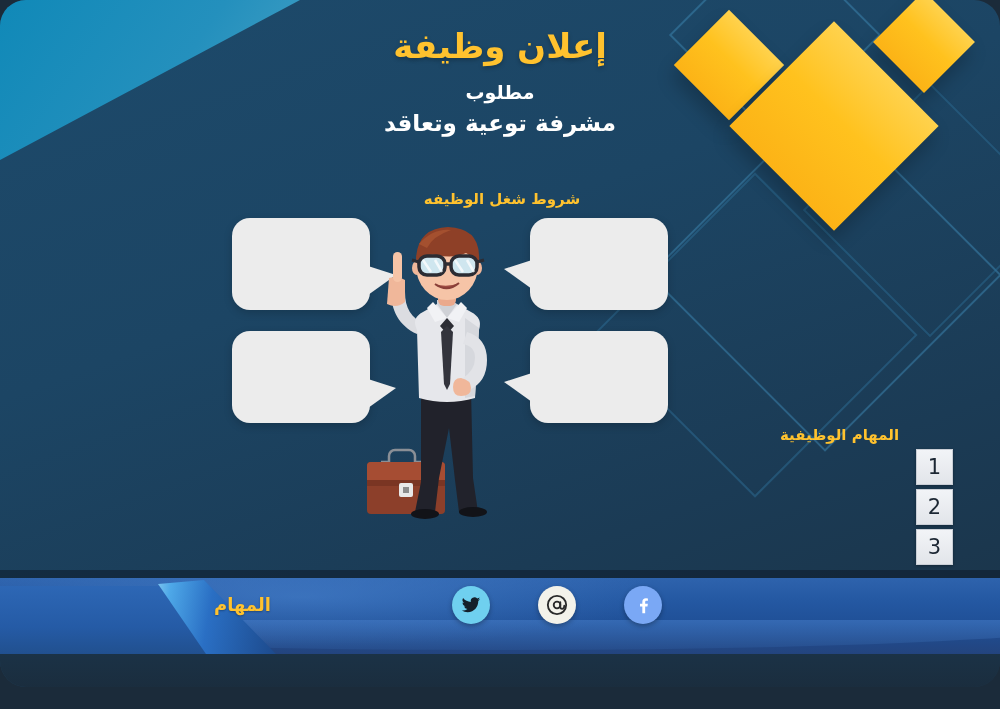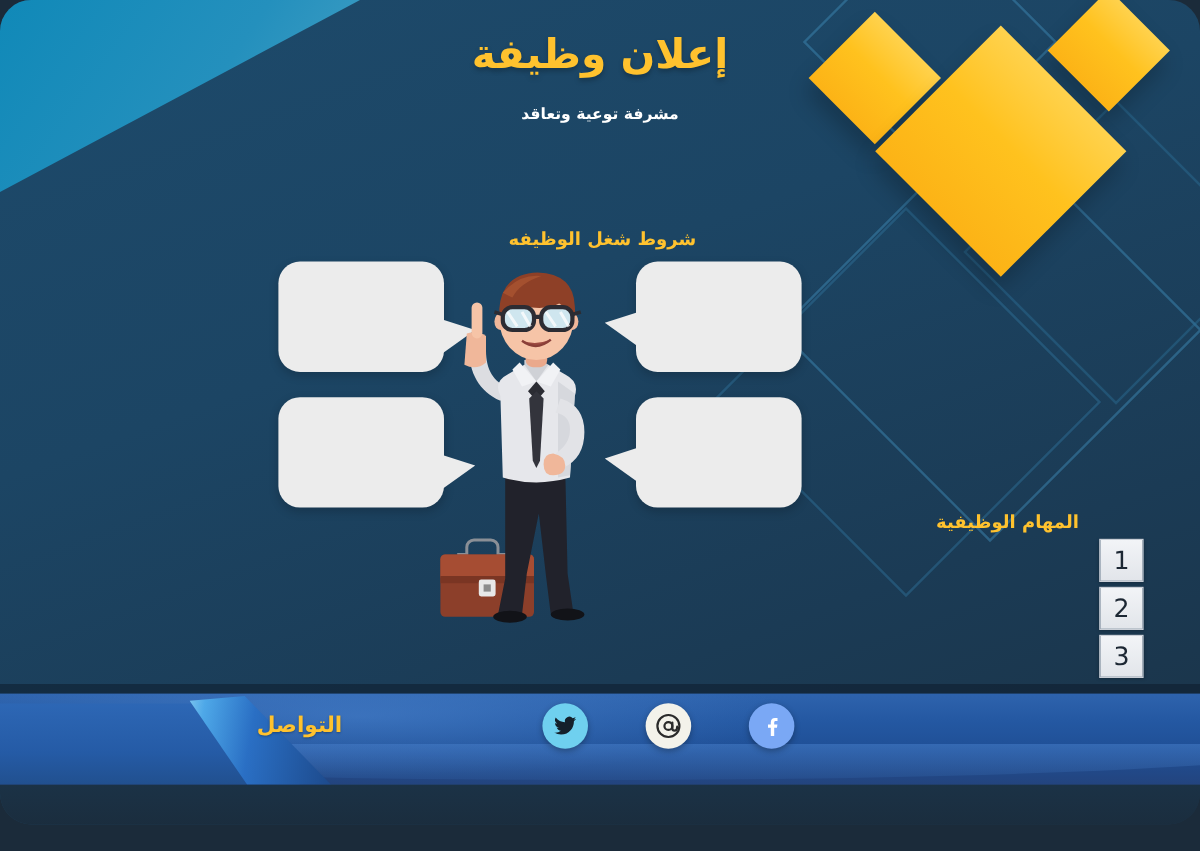--- a/index.html
+++ b/index.html
@@ -42,21 +42,21 @@
   .dia.d3 { left:760px; top:52px;  width:148px; height:148px; }
 
   
   .title-block { position:absolute; left:0; right:0; top:26px; text-align:center; }
   .main-title {
     color:#ffc22e; font-size:34px; font-weight:bold; letter-spacing:.5px;
     direction:rtl; line-height:1.2;
     text-shadow:0 2px 4px rgba(0,0,0,.25);
   }
   .sub-1 { margin-top:14px; color:#ffffff; font-size:19px; font-weight:bold; direction:rtl; }
-  .sub-2 { margin-top:21px; color:#ffffff; font-size:13px; font-weight:bold; direction:rtl; }
+  .sub-2 { margin-top:7px; color:#ffffff; font-size:23px; font-weight:bold; direction:rtl; }
 
   .section-label {
     position:absolute; color:#ffc22e; font-weight:bold; direction:rtl;
     font-size:15px; white-space:nowrap;
   }
   .label-conditions { left:4px; right:0; top:190px; text-align:center; }
   .label-duties     { left:780px; top:426px; }
 
   
   .bubble {
@@ -163,20 +163,21 @@
     <div class="wire w3"></div>
     <div class="wire w4"></div>
     <div class="wire w1"></div>
     <div class="dia d1"></div>
     <div class="dia d2"></div>
     <div class="dia d3"></div>
   </div>
 
   <div class="title-block">
     <div class="main-title">إعلان وظيفة</div>
+    <div class="sub-1">مطلوب</div>
     <div class="sub-2">مشرفة توعية وتعاقد</div>
   </div>
 
   <div class="section-label label-conditions">شروط شغل الوظيفه</div>
   <div class="section-label label-duties">المهام الوظيفية</div>
 
   <div class="bubble left b-tl"></div>
   <div class="bubble left b-bl"></div>
   <div class="bubble right b-tr"></div>
   <div class="bubble right b-br"></div>
@@ -249,21 +250,21 @@
 
   <div class="footer-dark-edge"></div>
   <div class="footer-band">
     <div class="sheen"></div>
   </div>
   <div class="ribbon-bottom-wave"></div>
   <div class="ribbon-fold"></div>
   <div class="ribbon-curve"></div>
   <div class="bottom-strip"></div>
 
-  <div class="contact-label">التواصل</div>
+  <div class="contact-label">المهام</div>
 
   <div class="social-row">
     <div class="social tw">
       <svg width="20" height="20" viewBox="0 0 24 24">
         <path fill="#14202b" d="M23 4.8a8.8 8.8 0 0 1-2.6.8 4.5 4.5 0 0 0 2-2.5 9 9 0 0 1-2.9 1.1 4.5 4.5 0 0 0-7.7 4.1A12.8 12.8 0 0 1 2.5 3.6a4.5 4.5 0 0 0 1.4 6 4.4 4.4 0 0 1-2-.6 4.5 4.5 0 0 0 3.6 4.5 4.5 4.5 0 0 1-2 .1 4.5 4.5 0 0 0 4.2 3.1A9 9 0 0 1 1 18.6a12.7 12.7 0 0 0 6.9 2c8.3 0 12.8-6.9 12.8-12.8v-.6A9 9 0 0 0 23 4.8z"></path>
       </svg>
     </div>
     <div class="social em">
       <svg width="22" height="22" viewBox="0 0 24 24">
         <circle cx="12" cy="12" r="10" fill="none" stroke="#2a2a2a" stroke-width="2"></circle>

